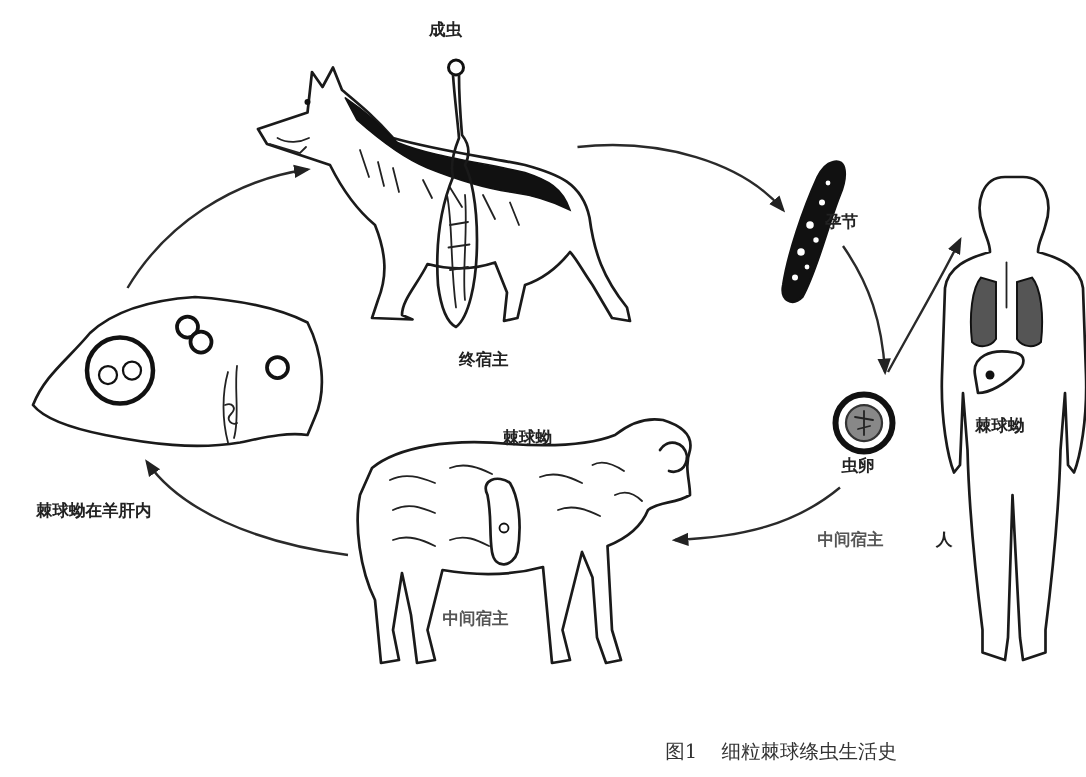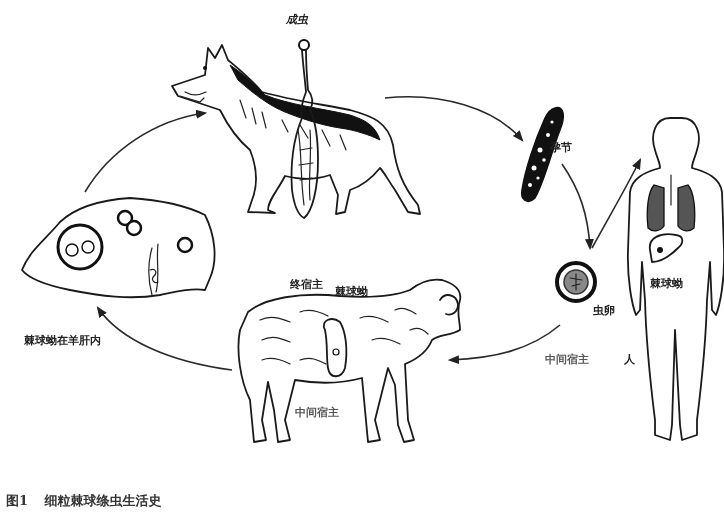--- a/index.html
+++ b/index.html
@@ -2,22 +2,22 @@
 <html><head>
 <meta charset="utf-8">
 <style>
   html, body { margin: 0; padding: 0; background: #ffffff; }
   body { width: 724px; height: 518px; position: relative; overflow: hidden;
          font-family: "DejaVu Sans", sans-serif; color: #1a1a1a; }
   #figure { position: absolute; left: 0; top: 0; width: 724px; height: 518px; }
   .lbl { position: absolute; font-size: 11px; font-weight: bold; white-space: nowrap;
          color: #222; letter-spacing: 0px; }
   .lbl.grey { color: #555; font-family: Liberation Serif, serif; }
-  .caption { position: absolute; left: 0; width: 604px; top: 492px; text-align: left;
-             font-family: "DejaVu Serif", serif; font-size: 13px; font-weight: bold; color: #333; }
+  .caption { position: absolute; left: 0; width: 604px; top: 492px; text-align: right;
+             font-family: "DejaVu Serif", serif; font-size: 13px; font-weight: normal; color: #333; }
   .caption span { margin: 0 6px; }
   svg .ln { fill: none; stroke: #1a1a1a; stroke-width: 1.8; stroke-linecap: round; stroke-linejoin: round; }
   svg .thin { fill: none; stroke: #222; stroke-width: 1.2; stroke-linecap: round; }
   svg .fillblk { fill: #111; stroke: #111; }
   svg .arrow { fill: none; stroke: #2a2a2a; stroke-width: 1.6; }
 </style>
 </head>
 <body>
 
 <div id="figure">
@@ -120,24 +120,24 @@
       <circle cx="88" cy="247" r="6" fill="#fff" stroke="#111" stroke-width="1.5"></circle>
       <circle cx="125" cy="218" r="7" fill="#fff" stroke="#111" stroke-width="2.5"></circle>
       <circle cx="134" cy="228" r="7" fill="#fff" stroke="#111" stroke-width="2.5"></circle>
       <circle cx="185" cy="245" r="7" fill="#fff" stroke="#111" stroke-width="2.5"></circle>
       <path class="thin" d="M152,248 C148,262 148,280 152,295 M158,244 C156,260 160,278 156,292"></path>
       <path class="thin" d="M150,270 C155,268 158,272 154,276 C150,280 155,284 158,282"></path>
     </g>
   </svg>
 
   
-  <span class="lbl" style="left:286px;top:12px;font-style:italic;">成虫</span>
-  <span class="lbl" style="left:290px;top:232px;margin-top:45px;">终宿主</span>
+  <span class="lbl" style="left:286px;top:12px;">成虫</span>
+  <span class="lbl" style="left:306px;top:232px;">终宿主</span>
   <span class="lbl" style="left:550px;top:140px;">孕节</span>
-  <span class="lbl" style="left:593px;top:303px;">虫卵</span>
+  <span class="lbl" style="left:561px;top:303px;">虫卵</span>
   <span class="lbl grey" style="left:545px;top:352px;">中间宿主</span>
   <span class="lbl" style="left:624px;top:352px;">人</span>
   <span class="lbl" style="left:650px;top:276px;">棘球蚴</span>
   <span class="lbl" style="left:335px;top:284px;">棘球蚴</span>
   <span class="lbl grey" style="left:295px;top:405px;">中间宿主</span>
   <span class="lbl" style="left:24px;top:333px;text-align:center;">棘球蚴在羊肝内</span>
 
   <div class="caption">
     <span>图1</span>
     <span>细粒棘球绦虫生活史</span>

